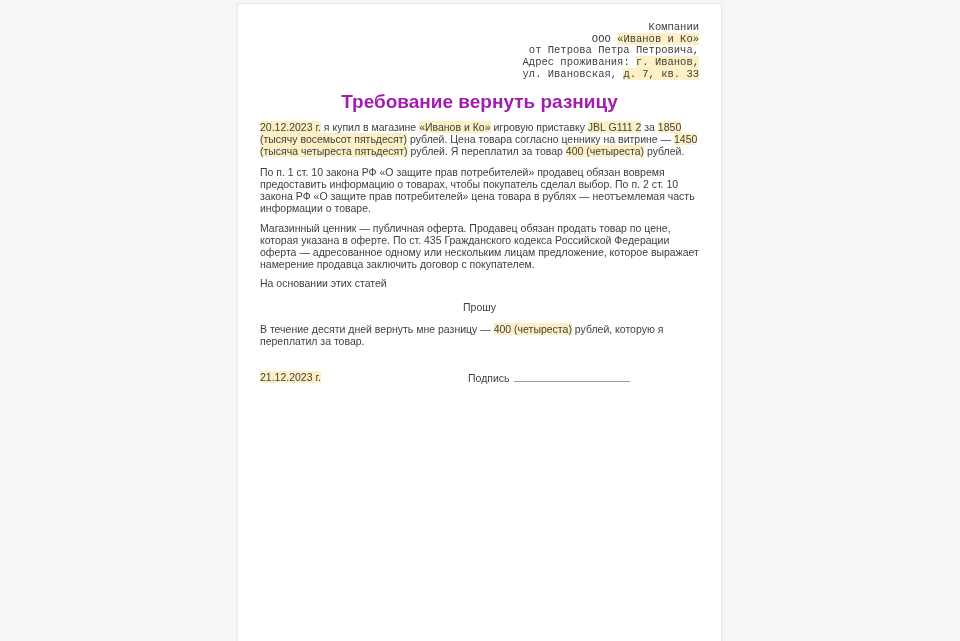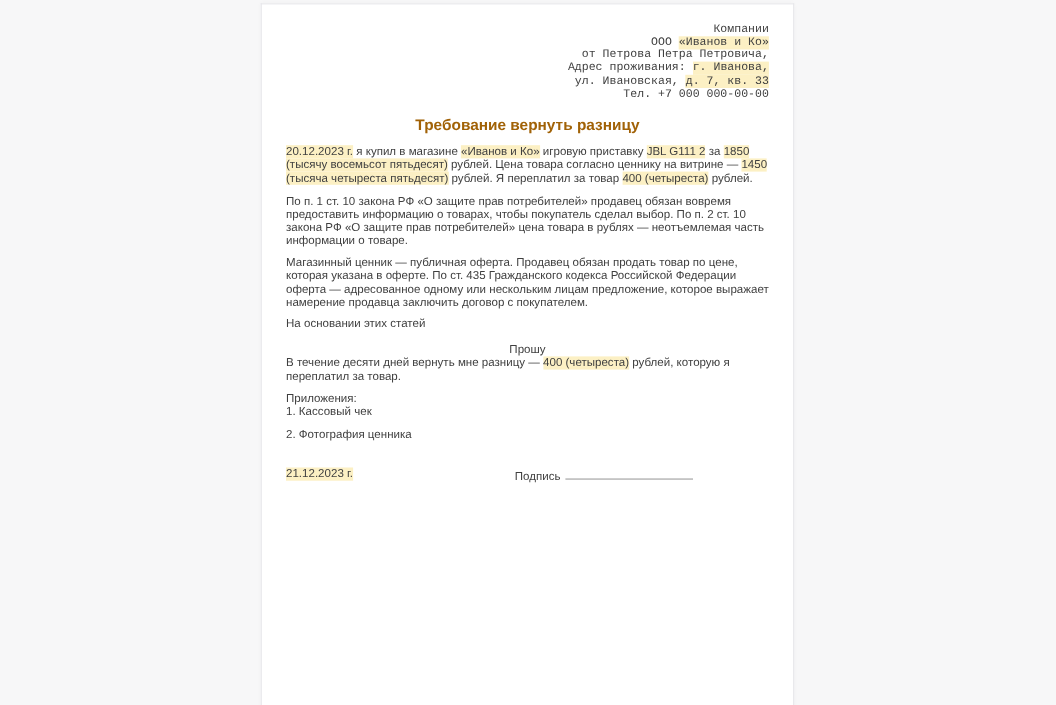--- a/index.html
+++ b/index.html
@@ -29,35 +29,35 @@
   }
   .hl { background: var(--hl, #fcf0c4); }
   .header {
     text-align: right;
     line-height: 11.7px;
     font-family: Liberation Mono, monospace;
   }
   .title {
     text-align: center;
     font-weight: bold;
-    font-size: 14px;
+    font-size: 19px;
     line-height: 18px;
     margin-top: 12px;
-    color: #a16207;
+    color: #a21caf;
   }
   .para { margin: 0; }
   .p1 { margin-top: 10px; }
   .p2 { margin-top: 9px; }
   .p3 { margin-top: 8px; }
   .basis { margin-top: 7px; }
   .request-heading {
     text-align: center;
     margin-top: 12px;
   }
-  .request { }
+  .request { margin-top: 10px; }
   .warning { margin-top: 9px; }
   .attach { margin-top: 8px; }
   .attach .item2 { margin-top: 9px; }
   .footer {
     position: relative;
     margin-top: 24px;
     height: 14px;
   }
   .date { position: absolute; left: 0; top: 0; }
   .sig { position: absolute; left: 208px; top: 0; white-space: nowrap; }
@@ -72,45 +72,39 @@
 </style>
 </head>
 <body>
 
 <div class="page">
 
   <div class="header">
     <div><span>Компании</span></div>
     <div><span>ООО </span><span class="hl">«Иванов и Ко»</span></div>
     <div><span>от Петрова Петра Петровича,</span></div>
-    <div><span>Адрес проживания: </span><span class="hl">г. Иванова,</span></div>
+    <div><span>Адрес проживания: </span><span class="hl">г. Иванов,</span></div>
     <div><span>ул. Ивановская, </span><span class="hl">д. 7, кв. 33</span></div>
-    <div><span>Тел. +7 000 000-00-00</span></div>
   </div>
 
   <div class="title">Требование вернуть разницу</div>
 
   <p class="para p1"><span class="hl">20.12.2023 г.</span><span> я купил в магазине </span><span class="hl">«Иванов и Ко»</span><span> игровую приставку </span><span class="hl">JBL G111 2</span><span> за </span><span class="hl">1850 (тысячу восемьсот пятьдесят)</span><span> рублей. Цена товара согласно ценнику на витрине — </span><span class="hl">1450 (тысяча четыреста пятьдесят)</span><span> рублей. Я переплатил за товар </span><span class="hl">400 (четыреста)</span><span> рублей.</span></p>
 
   <p class="para p2"><span>По п. 1 ст. 10 закона РФ «О защите прав потребителей» продавец обязан вовремя предоставить информацию о товарах, чтобы покупатель сделал выбор. По п. 2 ст. 10 закона РФ «О защите прав потребителей» цена товара в рублях — неотъемлемая часть информации о товаре.</span></p>
 
   <p class="para p3"><span>Магазинный ценник — публичная оферта. Продавец обязан продать товар по цене, которая указана в оферте. По ст. 435 Гражданского кодекса Российской Федерации оферта — адресованное одному или нескольким лицам предложение, которое выражает намерение продавца заключить договор с покупателем.</span></p>
 
   <p class="para basis"><span>На основании этих статей</span></p>
 
   <div class="request-heading">Прошу</div>
 
   <p class="para request"><span>В течение десяти дней вернуть мне разницу — </span><span class="hl">400 (четыреста)</span><span> рублей, которую я переплатил за товар.</span></p>
 
 
-  <div class="attach">
-    <div>Приложения:</div>
-    <div>1. Кассовый чек</div>
-    <div class="item2">2. Фотография ценника</div>
-  </div>
 
   <div class="footer">
     <div class="date"><span class="hl">21.12.2023 г.</span></div>
     <div class="sig">
       <span>Подпись</span><span class="sig-line"></span>
     </div>
   </div>
 
 </div>
 

